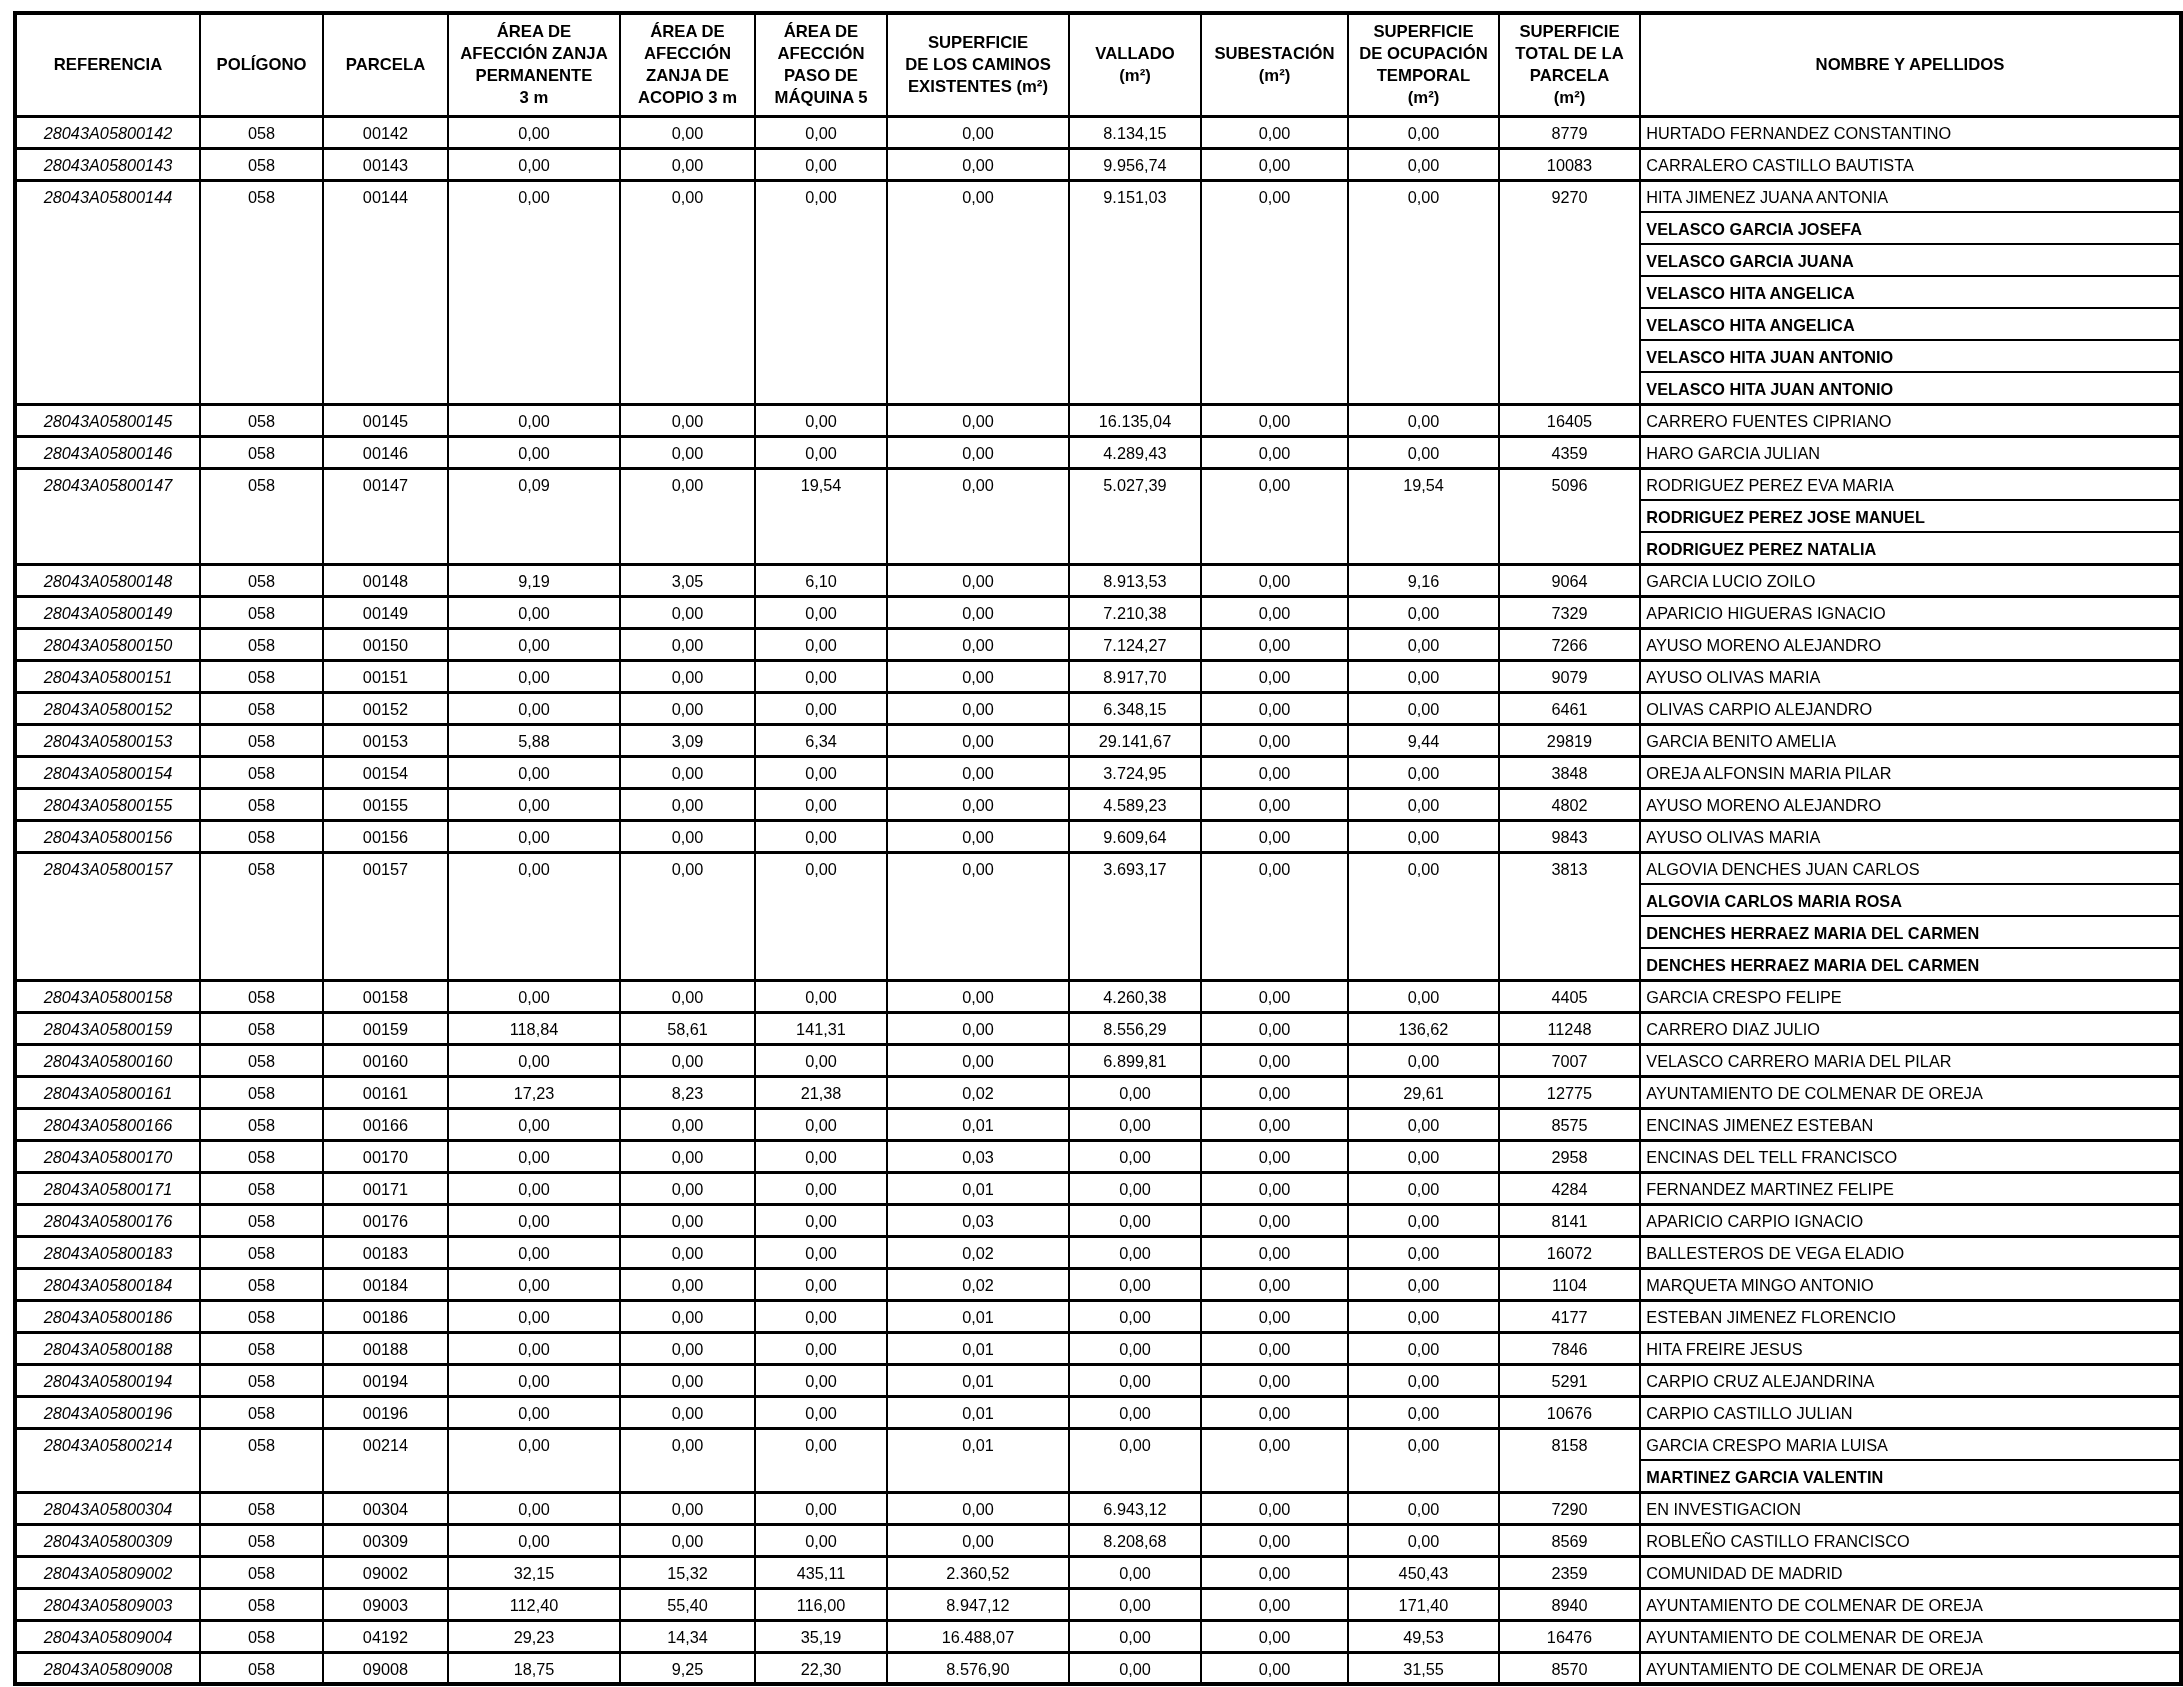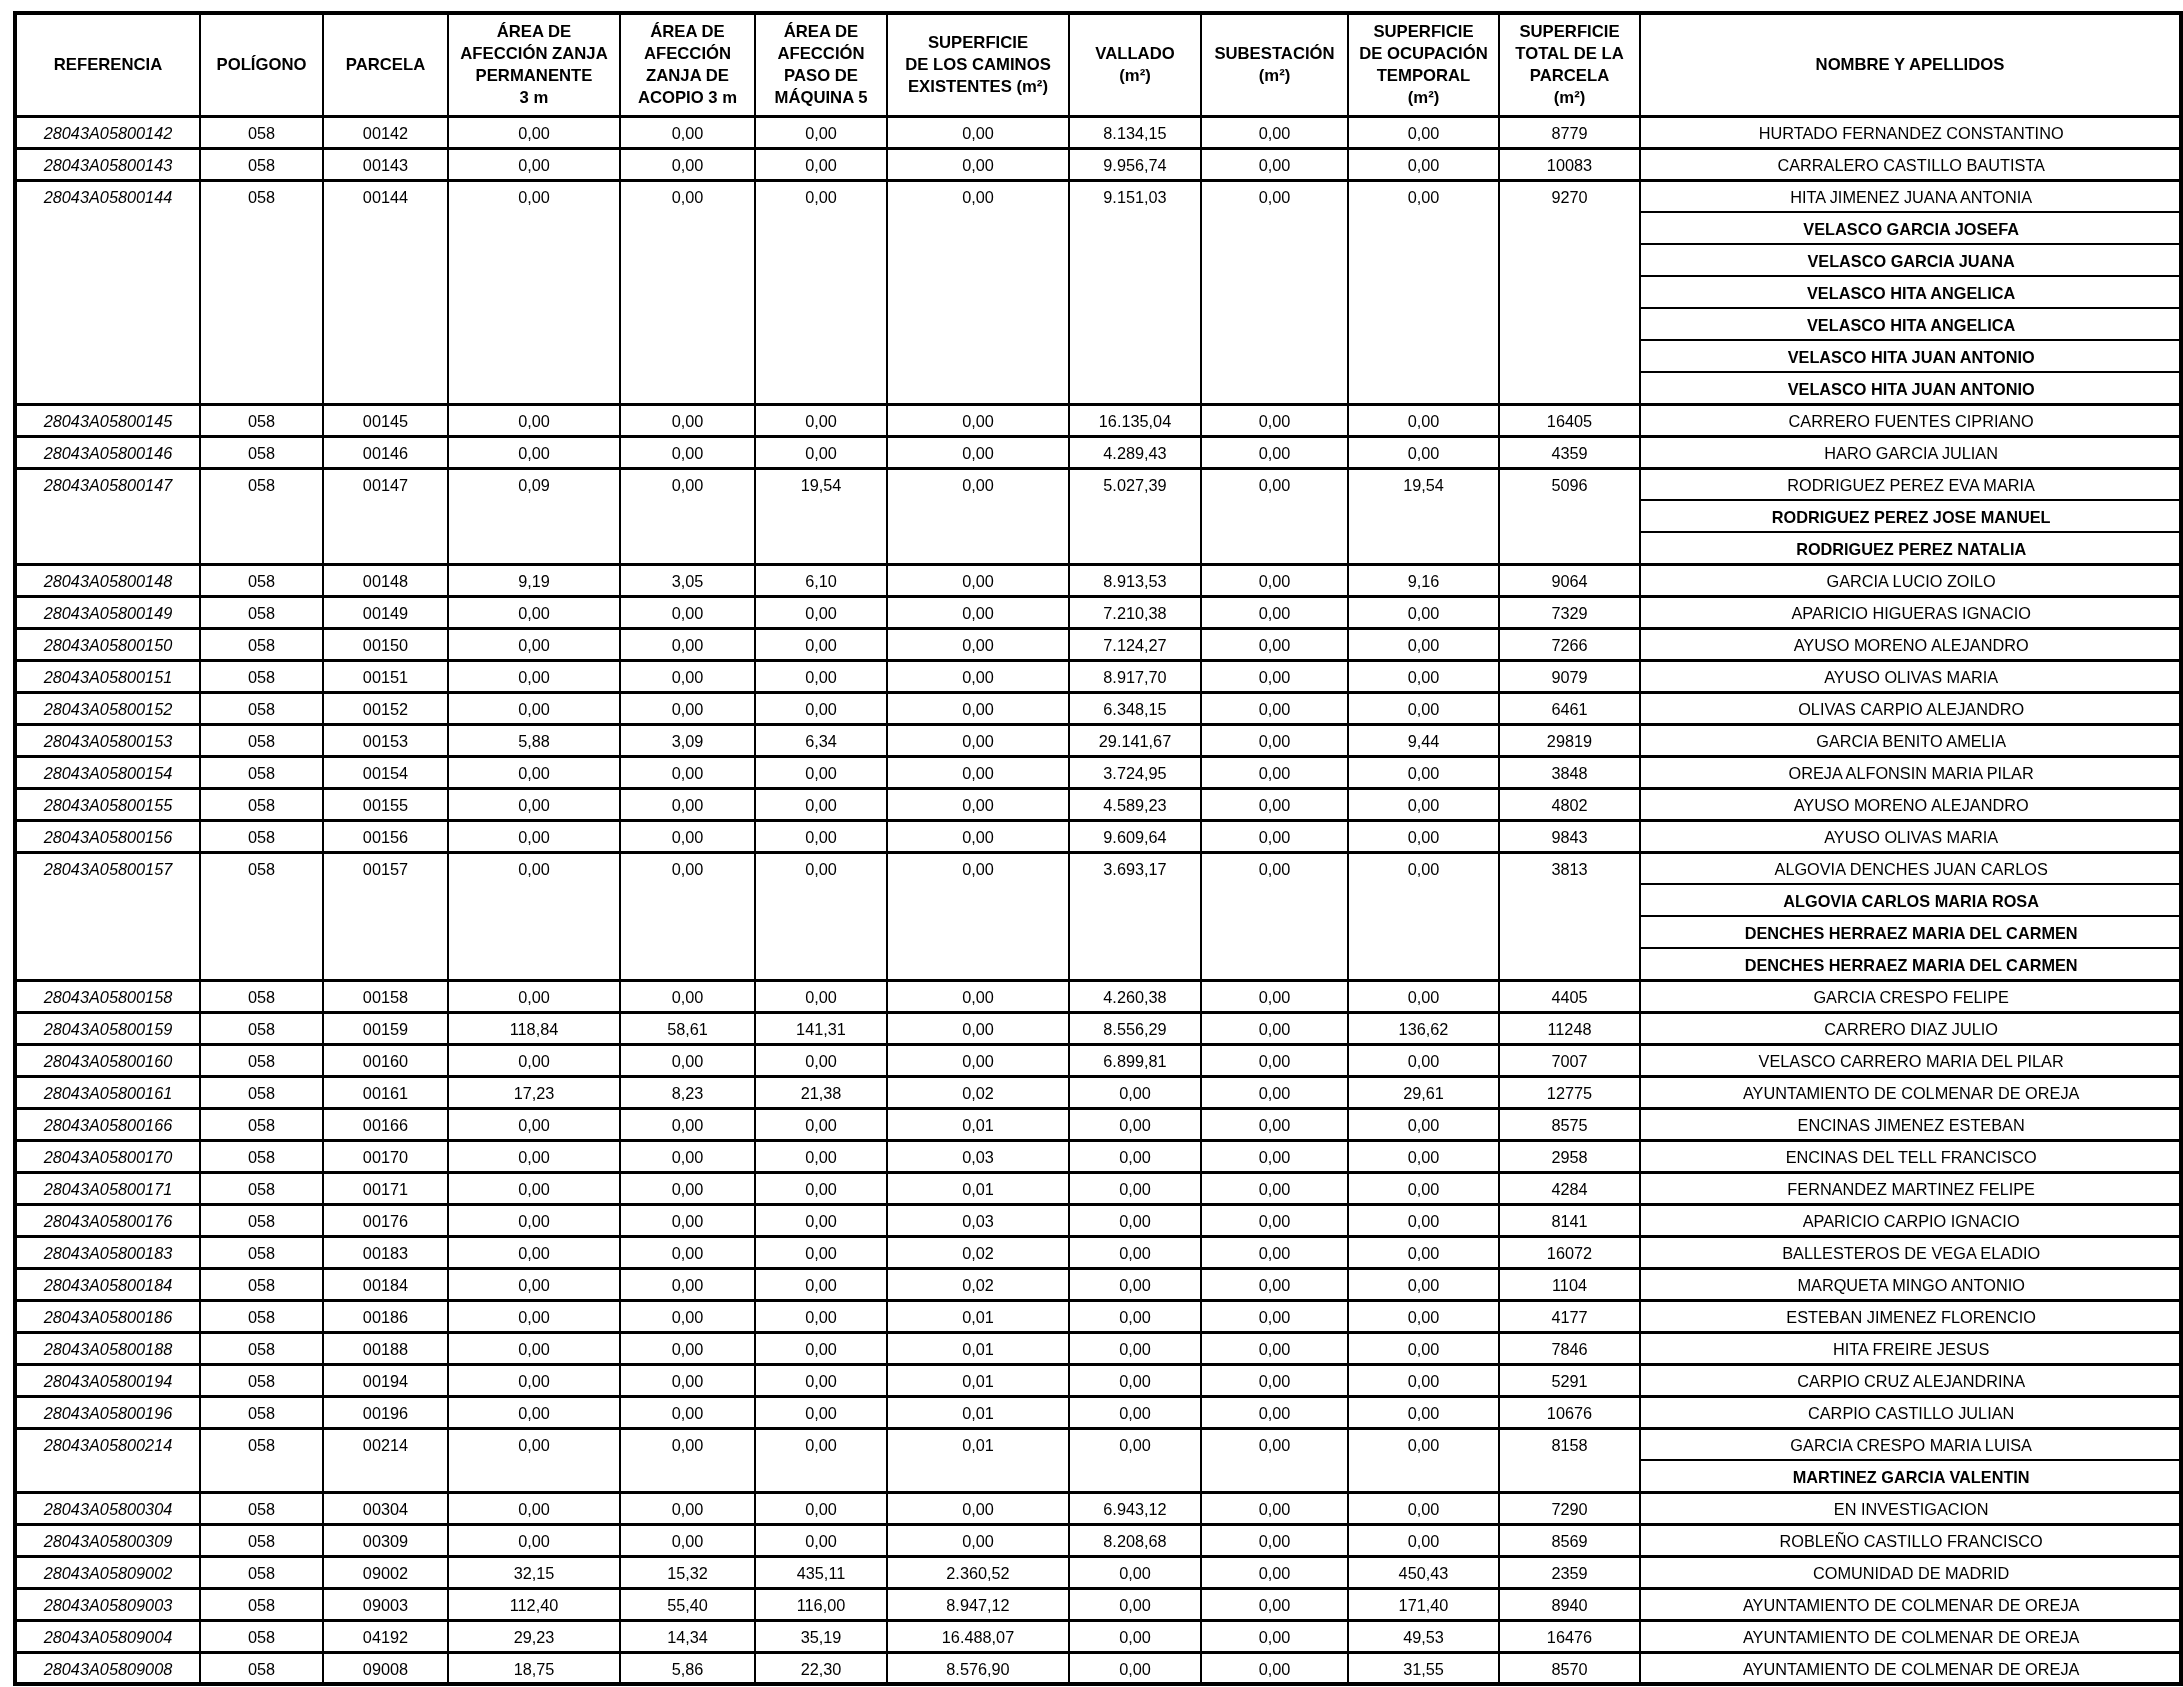--- a/index.html
+++ b/index.html
@@ -50,21 +50,21 @@
   td {
     font-size: 16.3px;
     line-height: 20px;
     vertical-align: top;
     text-align: center;
     padding-top: 5.3px;
   }
   tr.parcel-first td { border-top: 3px solid #000000; }
   tr.name-sub td { border-top: 1.5px solid #000000; font-weight: bold; }
   td.c-nombre {
-    text-align: center;
+    text-align: left;
     padding-left: 5.3px;
     padding-right: 3px;
     white-space: nowrap;
     margin-top: 35px;
   }
   td.c-referencia { letter-spacing: 0px; font-style: italic; }
 </style>
 </head>
 <body>
 
@@ -658,21 +658,21 @@
           <td rowspan="1" class="c-subestacion">0,00</td>
           <td rowspan="1" class="c-ocupacion-temporal">49,53</td>
           <td rowspan="1" class="c-superficie-total">16476</td>
           <td class="c-nombre">AYUNTAMIENTO DE COLMENAR DE OREJA</td>
         </tr>
         <tr class="parcel-first">
           <td rowspan="1" class="c-referencia">28043A05809008</td>
           <td rowspan="1" class="c-poligono">058</td>
           <td rowspan="1" class="c-parcela">09008</td>
           <td rowspan="1" class="c-zanja-permanente-3m">18,75</td>
-          <td rowspan="1" class="c-zanja-acopio-3m">5,86</td>
+          <td rowspan="1" class="c-zanja-acopio-3m">9,25</td>
           <td rowspan="1" class="c-paso-maquina-5">22,30</td>
           <td rowspan="1" class="c-caminos-existentes">8.576,90</td>
           <td rowspan="1" class="c-vallado">0,00</td>
           <td rowspan="1" class="c-subestacion">0,00</td>
           <td rowspan="1" class="c-ocupacion-temporal">31,55</td>
           <td rowspan="1" class="c-superficie-total">8570</td>
           <td class="c-nombre">AYUNTAMIENTO DE COLMENAR DE OREJA</td>
         </tr>
       </tbody>
   </table>

